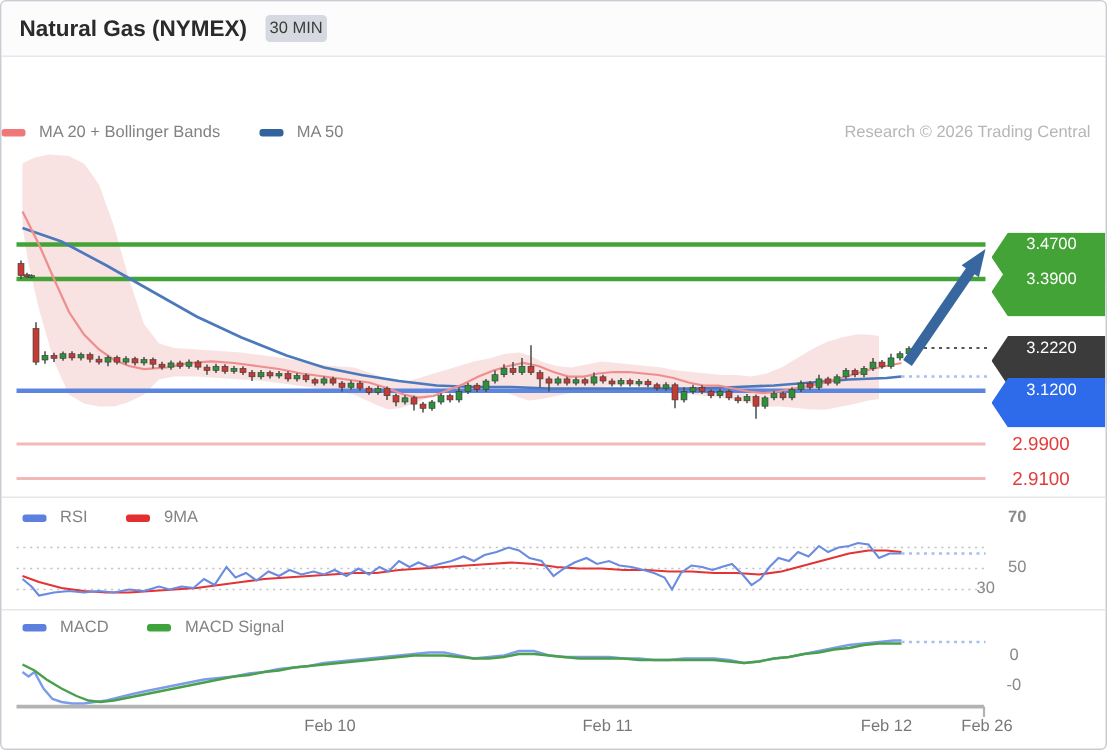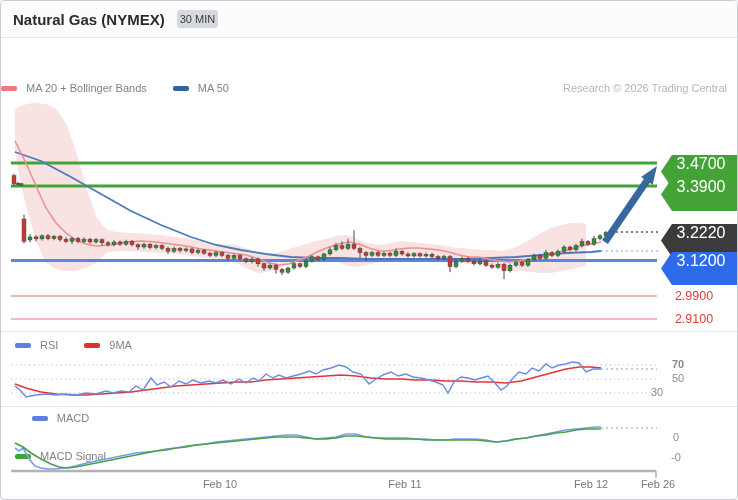--- a/index.html
+++ b/index.html
@@ -9,21 +9,21 @@
   .hdr{position:absolute;top:0;left:0;right:0;height:37px;display:flex;align-items:center;
        gap:12px;padding:0 12px;background:#fcfcfd;border-bottom:1px solid #e3e6ea;box-sizing:border-box;}
   .title{font-size:15px;font-weight:bold;color:#2b2b2b;}
   .badge{font-size:11px;background:#d6dae0;color:#3c3c3c;padding:3px 3px;border-radius:3px;}
   .dateline{position:absolute;top:42px;left:12px;font-size:12px;color:#1e1e1e;}
   .legend{position:absolute;display:flex;gap:26px;font-size:11px;color:#828282;align-items:center;}
   .l-item{display:flex;gap:9px;align-items:center;}
   .sw{width:16px;height:5px;border-radius:2px;display:inline-block;}
   .watermark{position:absolute;top:81px;right:10px;font-size:11px;color:#b6b6b6;}
   #overlay{position:absolute;left:0;top:0;width:738px;height:500px;pointer-events:none;}
-  .tag{position:absolute;left:660px;width:76px;height:33px;line-height:17px;font-size:16px;
+  .tag{position:absolute;left:660px;width:76px;height:33px;line-height:17px;font-size:11px;
        text-align:center;color:#fff;box-sizing:border-box;padding-left:4px;
        clip-path:polygon(0 50%,11px 0,100% 0,100% 100%,11px 100%);}
   .lvl{position:absolute;left:662px;width:62px;font-size:12.5px;text-align:center;}
   .tick{position:absolute;font-size:11px;color:#8a8a8a;}
   .xlab{position:absolute;top:477px;font-size:11px;color:#787878;width:44px;text-align:center;}
 </style>
 </head>
 <body>
 
 <div class="page">
@@ -51,21 +51,21 @@
     <span class="l-item">
       <i class="sw" style="background-color: rgb(92, 127, 224);"></i>
       <span>RSI</span>
     </span>
     <span class="l-item">
       <i class="sw" style="background-color: rgb(226, 47, 47);"></i>
       <span>9MA</span>
     </span>
   </div>
 
-  <div class="legend" style="left:14px;top:411px;flex-direction:column;">
+  <div class="legend" style="left:14px;top:411px;">
     <span class="l-item">
       <i class="sw" style="background-color: rgb(92, 127, 224);"></i>
       <span>MACD</span>
     </span>
     <span class="l-item">
       <i class="sw" style="background-color: rgb(63, 163, 60);"></i>
       <span>MACD Signal</span>
     </span>
   </div>
 
@@ -301,21 +301,21 @@
       <line x1="655" x2="655" y1="470" y2="477" stroke="#b3b3b3" stroke-width="1.5"></line>
     </svg>
 
   <div class="tag" style="top: 154px; background-color: rgb(68, 163, 54); color: rgb(255, 255, 255);">3.4700</div>
   <div class="tag" style="top: 177px; background-color: rgb(68, 163, 54); color: rgb(255, 255, 255);">3.3900</div>
   <div class="tag" style="top: 223px; background-color: rgb(59, 59, 59); color: rgb(255, 255, 255);">3.2220</div>
   <div class="tag" style="top: 251px; background-color: rgb(45, 107, 235); color: rgb(255, 255, 255);">3.1200</div>
   <div class="lvl" style="top: 288px; color: rgb(226, 59, 59);">2.9900</div>
   <div class="lvl" style="top: 311px; color: rgb(226, 59, 59);">2.9100</div>
 
-  <div class="tick" style="left:671px;top:357px;font-weight:bold;">70</div>
+  <div class="tick" style="left:671px;top:338px;font-weight:bold;">70</div>
   <div class="tick" style="left:671px;top:371px;">50</div>
   <div class="tick" style="left:650px;top:385px;">30</div>
   <div class="tick" style="left:672px;top:430px;">0</div>
   <div class="tick" style="left:670px;top:450px;">-0</div>
 
   <div class="xlab" style="left:197px;">Feb 10</div>
   <div class="xlab" style="left:382px;">Feb 11</div>
   <div class="xlab" style="left:568px;">Feb 12</div>
   <div class="xlab" style="left:635px;">Feb 26</div>
 

